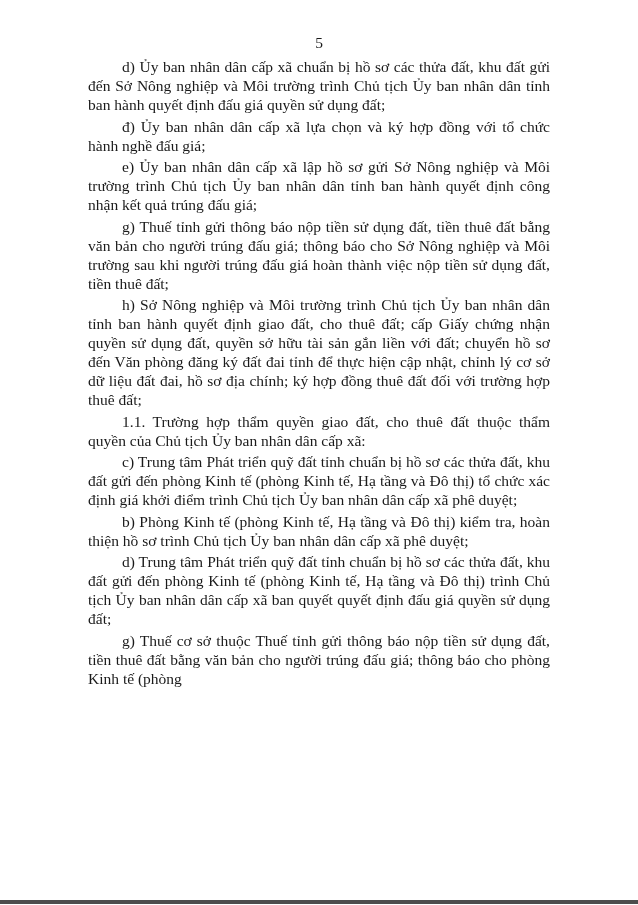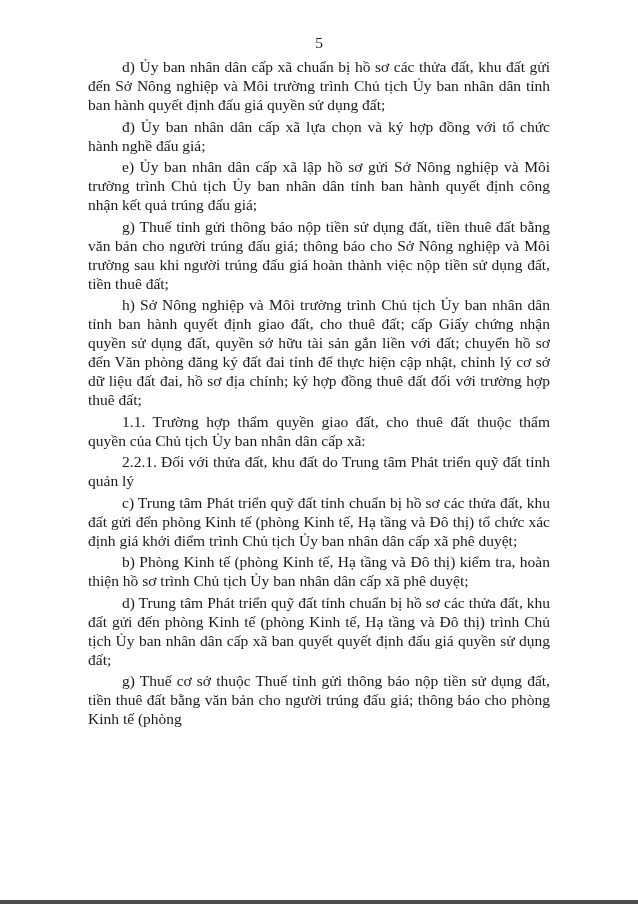--- a/index.html
+++ b/index.html
@@ -46,20 +46,19 @@
 
 <div class="page">
   <div class="page-number">5</div>
   <div class="content">
     <p>d) Ủy ban nhân dân cấp xã chuẩn bị hồ sơ các thửa đất, khu đất gửi đến Sở Nông nghiệp và Môi trường trình Chủ tịch Ủy ban nhân dân tỉnh ban hành quyết định đấu giá quyền sử dụng đất;</p>
     <p>đ) Ủy ban nhân dân cấp xã lựa chọn và ký hợp đồng với tổ chức hành nghề đấu giá;</p>
     <p>e) Ủy ban nhân dân cấp xã lập hồ sơ gửi Sở Nông nghiệp và Môi trường trình Chủ tịch Ủy ban nhân dân tỉnh ban hành quyết định công nhận kết quả trúng đấu giá;</p>
     <p>g) Thuế tỉnh gửi thông báo nộp tiền sử dụng đất, tiền thuê đất bằng văn bản cho người trúng đấu giá; thông báo cho Sở Nông nghiệp và Môi trường sau khi người trúng đấu giá hoàn thành việc nộp tiền sử dụng đất, tiền thuê đất;</p>
     <p>h) Sở Nông nghiệp và Môi trường trình Chủ tịch Ủy ban nhân dân tỉnh ban hành quyết định giao đất, cho thuê đất; cấp Giấy chứng nhận quyền sử dụng đất, quyền sở hữu tài sản gắn liền với đất; chuyển hồ sơ đến Văn phòng đăng ký đất đai tỉnh để thực hiện cập nhật, chỉnh lý cơ sở dữ liệu đất đai, hồ sơ địa chính; ký hợp đồng thuê đất đối với trường hợp thuê đất;</p>
     <p>1.1. Trường hợp thẩm quyền giao đất, cho thuê đất thuộc thẩm quyền của Chủ tịch Ủy ban nhân dân cấp xã:</p>
-    <p>2.2.1. Đối với thửa đất, khu đất do Trung tâm Phát triển quỹ đất tỉnh quản lý</p>
     <p>c) Trung tâm Phát triển quỹ đất tỉnh chuẩn bị hồ sơ các thửa đất, khu đất gửi đến phòng Kinh tế (phòng Kinh tế, Hạ tầng và Đô thị) tổ chức xác định giá khởi điểm trình Chủ tịch Ủy ban nhân dân cấp xã phê duyệt;</p>
     <p>b) Phòng Kinh tế (phòng Kinh tế, Hạ tầng và Đô thị) kiểm tra, hoàn thiện hồ sơ trình Chủ tịch Ủy ban nhân dân cấp xã phê duyệt;</p>
     <p>d) Trung tâm Phát triển quỹ đất tỉnh chuẩn bị hồ sơ các thửa đất, khu đất gửi đến phòng Kinh tế (phòng Kinh tế, Hạ tầng và Đô thị) trình Chủ tịch Ủy ban nhân dân cấp xã ban quyết quyết định đấu giá quyền sử dụng đất;</p>
     <p>g) Thuế cơ sở thuộc Thuế tỉnh gửi thông báo nộp tiền sử dụng đất, tiền thuê đất bằng văn bản cho người trúng đấu giá; thông báo cho phòng Kinh tế (phòng</p>
   </div>
   <div class="bottom-bar"></div>
 </div>
 
 </body></html>

